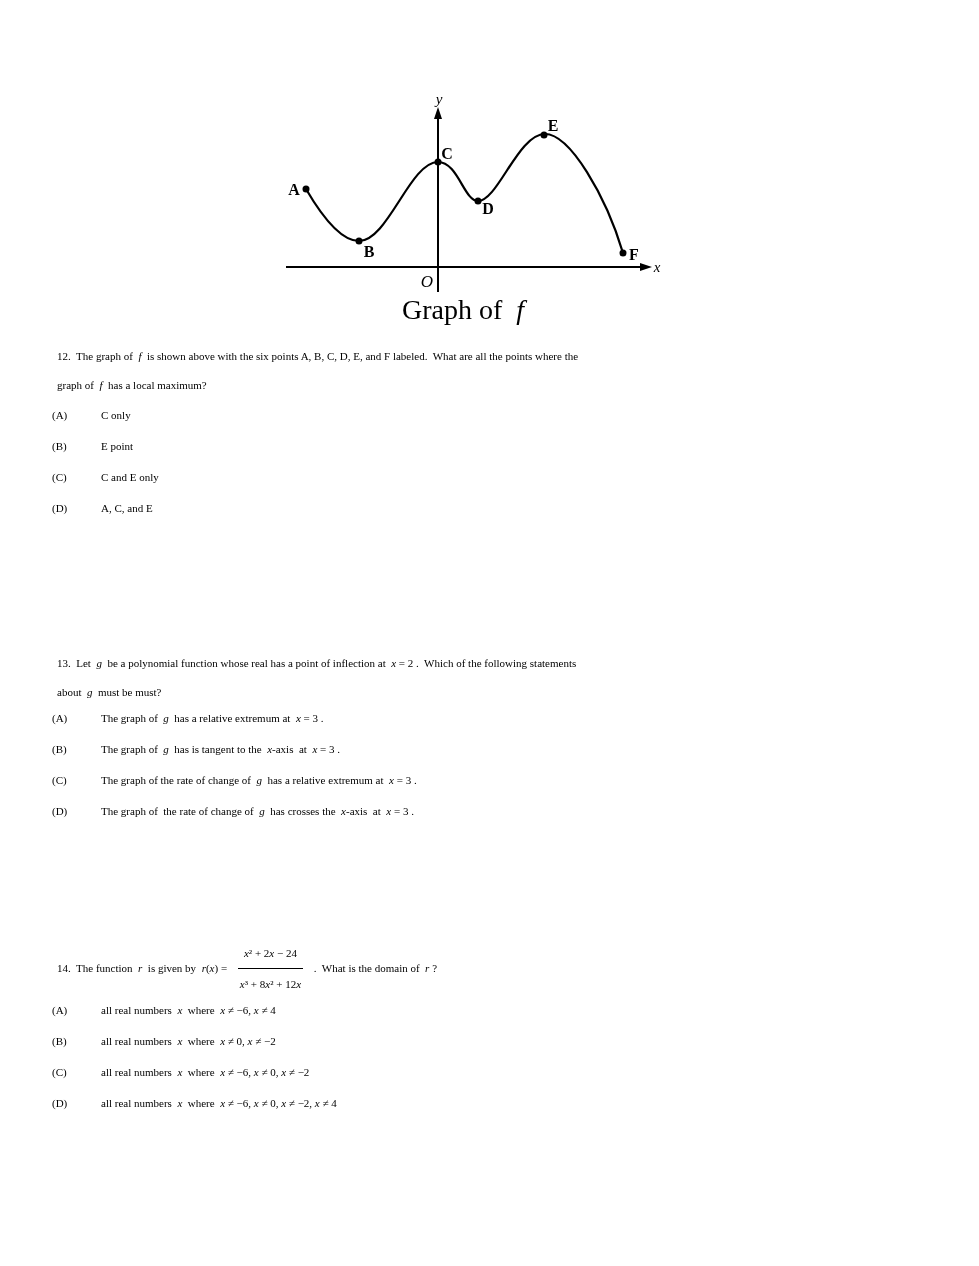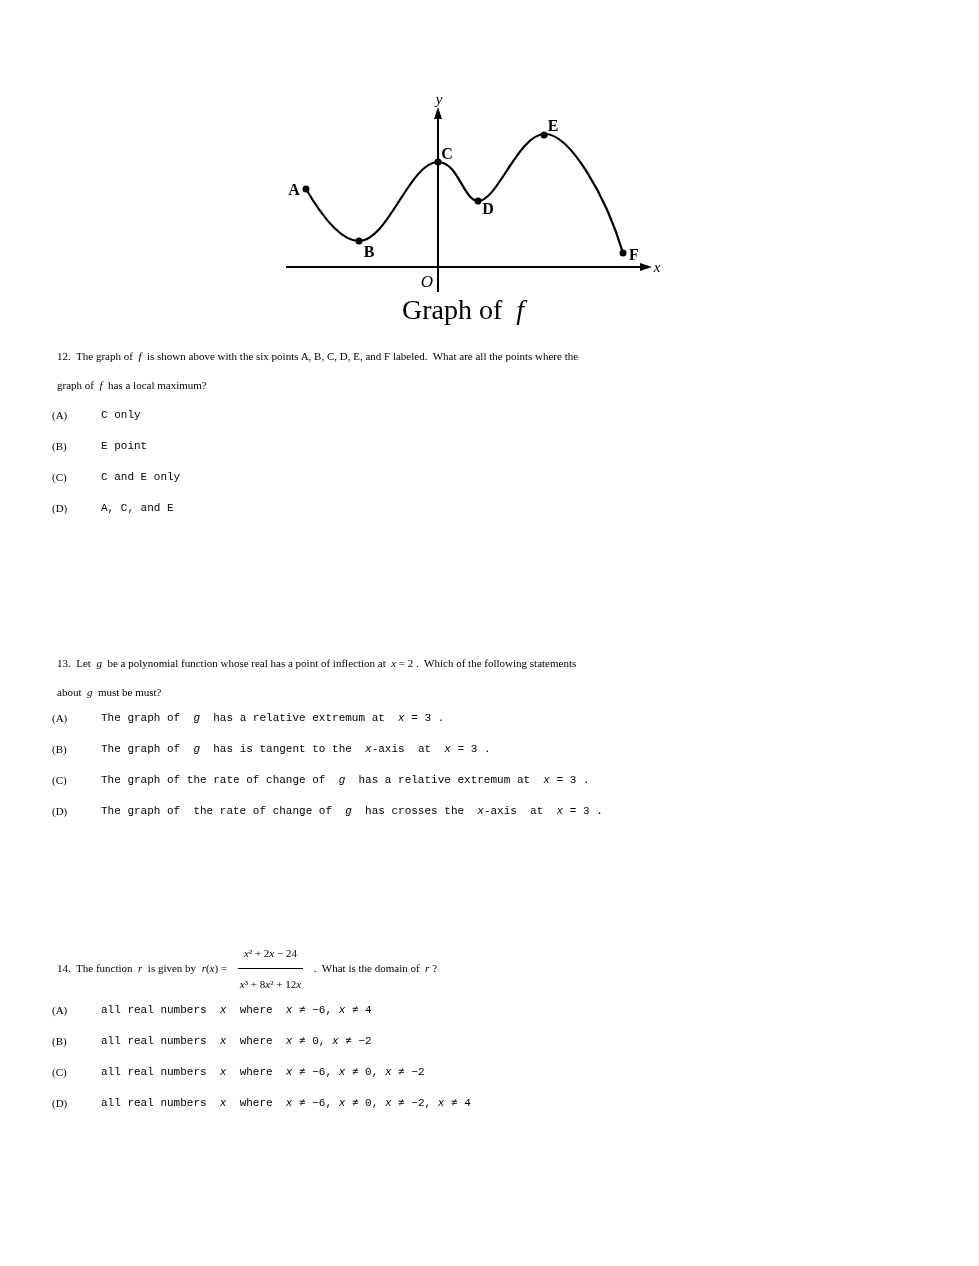--- a/index.html
+++ b/index.html
@@ -24,21 +24,21 @@
   .stem-line { white-space:pre; line-height:28.5px; }
   .stem-math { display:flex; align-items:center; white-space:pre; height:57px; line-height:28.5px; }
   .fraction { display:inline-flex; flex-direction:column; align-items:center; margin:0 4px;font-family:Liberation Serif, serif; }
   .fraction .num { padding:0 6px 1px 6px; border-bottom:1.5px solid #000; text-align:center; white-space:pre; }
   .fraction .den { padding:1px 6px 0 6px; text-align:left; white-space:pre; }
   .options { margin-top:1px; }
   #q13 .options { margin-top:-3px; }
   #q14 .options { margin-top:-2px; }
   .option { display:flex; line-height:31px; white-space:pre; margin-left:-5px; }
   .opt-letter { flex:none; width:49px; }
-  .opt-text { white-space:pre;font-family:Liberation Mono, monospace; }
+  .opt-text { white-space:pre; }
   .it { font-style:italic; }
 </style>
 </head>
 <body>
 
 <div class="page">
 
   <div class="figure">
     <svg class="graph-svg" width="979" height="335" viewBox="0 0 979 335">
 

